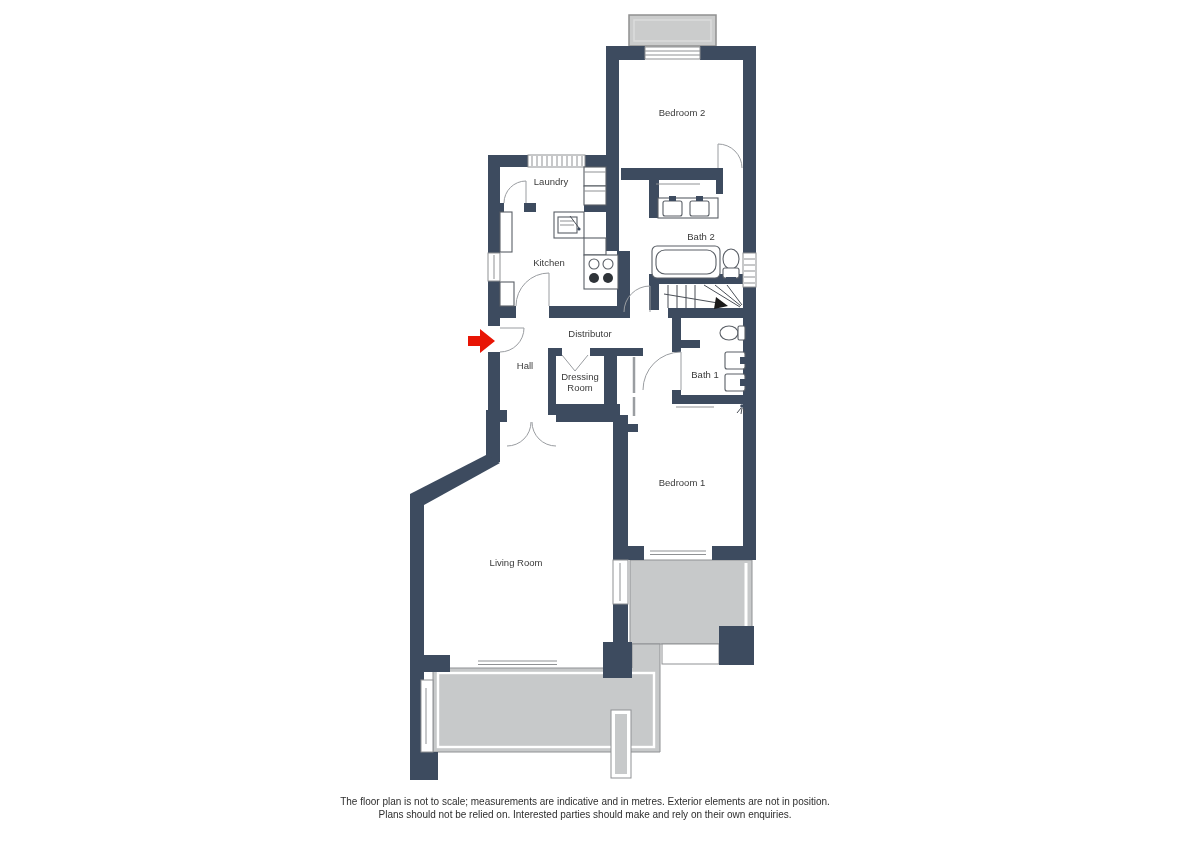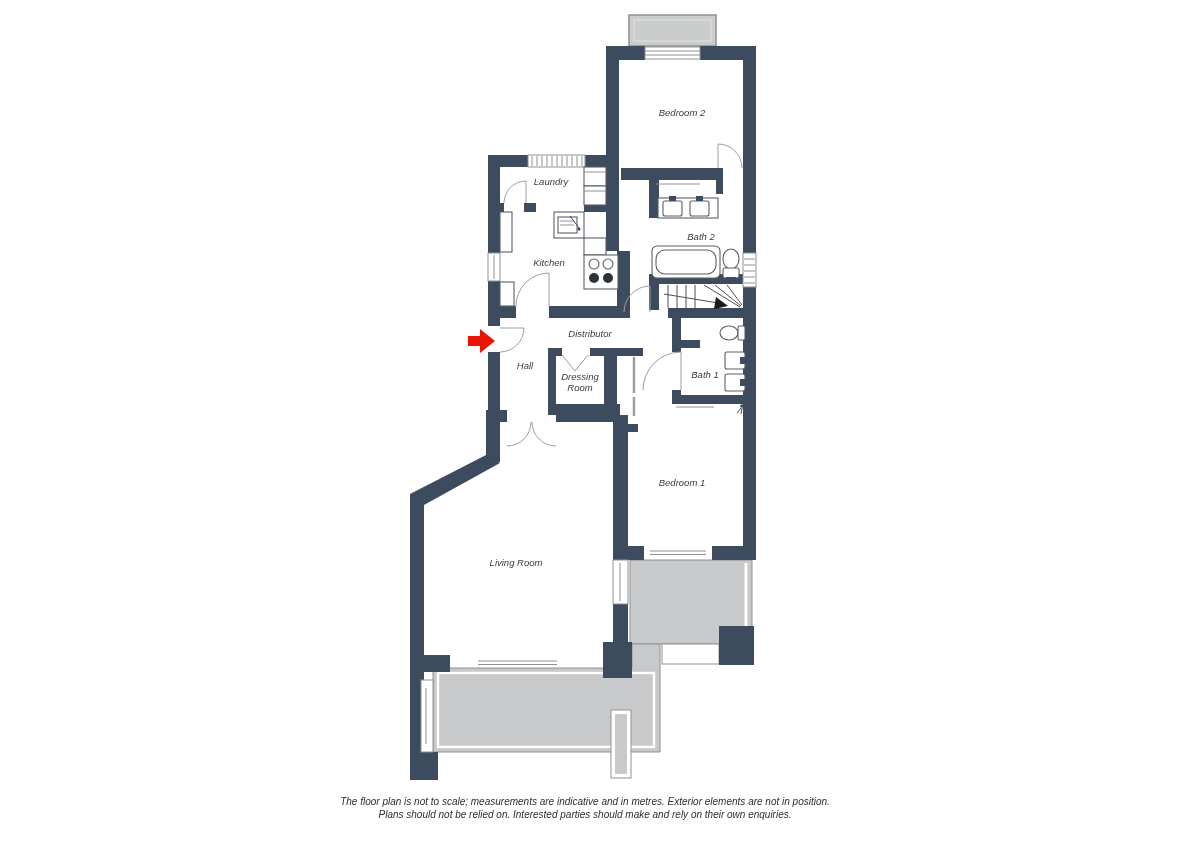--- a/index.html
+++ b/index.html
@@ -1,17 +1,17 @@
 <!DOCTYPE html>
 <html><head>
 <meta charset="utf-8">
 <style>
   html,body{margin:0;padding:0;background:#ffffff;}
   .canvas{position:relative;width:1200px;height:848px;background:#fff;overflow:hidden;
-          font-family:"Liberation Sans", sans-serif;font-style:italic;}
+          font-family:"Liberation Sans", sans-serif;}
   svg{position:absolute;left:0;top:0;}
   .room-label{font-family:"Liberation Sans",sans-serif;font-size:9.5px;fill:#3a3a3a;text-anchor:middle;}
   .disclaimer{font-family:"Liberation Sans",sans-serif;font-size:10px;fill:#2e2e2e;text-anchor:middle;}
   .thinline{stroke:#8f9194;stroke-width:1;fill:none;}
   .fixture{stroke:#5a5f66;stroke-width:1.1;fill:#ffffff;}
   .fixture-dark{fill:#3d4b5f;stroke:none;}
   .door{stroke:#9a9da1;stroke-width:1;fill:none;}
   .window{fill:#ffffff;stroke:#8f9194;stroke-width:1;}
   .railing{fill:none;stroke:#ffffff;stroke-width:2.4;}
   .stair{stroke:#4a4f57;stroke-width:1;fill:none;}

